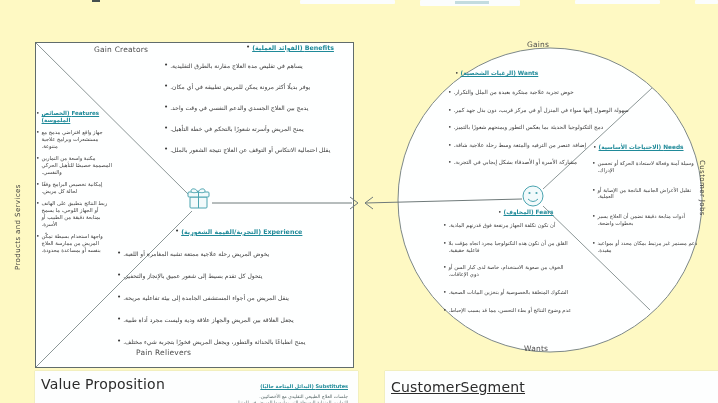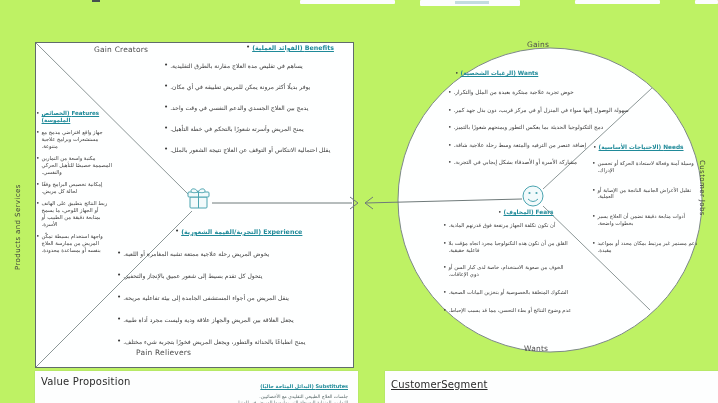--- a/index.html
+++ b/index.html
@@ -1,17 +1,17 @@
 <!DOCTYPE html>
 <html lang="en"><head>
 <meta charset="utf-8">
 <style>
   html,body{margin:0;padding:0;}
   body{font-family:"DejaVu Sans",sans-serif;}
-  .stage{position:relative;width:718px;height:403px;background:#bef264;overflow:hidden;}
+  .stage{position:relative;width:718px;height:403px;background:#fef9c3;overflow:hidden;}
   .abs{position:absolute;}
   .layer{position:absolute;left:0;top:0;z-index:1;}
   .txt-layer{z-index:2;}
   .lbl{color:#4d4d4d;font-size:7.5px;letter-spacing:.2px;}
   .sec-head{display:flex;align-items:flex-start;gap:2px;}
   .hd{color:#1f8a99;font-weight:700;text-decoration:underline;direction:rtl;unicode-bidi:isolate;text-align:left;}
   .blt{color:#3c3c3c;line-height:1;flex:0 0 auto;}
   .list .li{display:flex;align-items:flex-start;gap:2px;}
   .list .txt{direction:rtl;unicode-bidi:isolate;text-align:left;color:#3c3c3c;flex:1 1 auto;}
   .benefits-list .li{margin-bottom:12px;}
@@ -29,21 +29,21 @@
   .wants-list .txt{font-size:5.6px;line-height:7.5px;}
   .wants-list .blt{font-size:6px;}
   .wants-list .li{margin-bottom:10px;}
   .needs-list .txt,.fears-list .txt{font-size:5.2px;line-height:6.8px;}
   .needs-list .blt,.fears-list .blt{font-size:6px;}
   .needs-list .li{margin-bottom:13px;}
   .fears-list .li{margin-bottom:11px;}
   .vert-l{writing-mode:vertical-rl;transform:rotate(180deg);font-size:7px;color:#3c3c3c;letter-spacing:.4px;}
   .vert-r{writing-mode:vertical-rl;font-size:7px;color:#3c3c3c;letter-spacing:.4px;}
   .bar{background:#fdfefe;box-shadow:0 0 1px rgba(120,140,140,.5);}
-  .bar-label{color:#2b2b2b;font-size:10px;letter-spacing:.2px;}
+  .bar-label{color:#2b2b2b;font-size:14px;letter-spacing:.2px;}
   .subs{text-align:right;}
   .subs .hd{font-size:5px;line-height:6px;display:inline;}
   .subs-list .li{display:block;}
   .subs-list .txt{direction:rtl;unicode-bidi:isolate;text-align:right;color:#5a6a6a;font-size:4.6px;line-height:5.6px;display:block;}
   .artifact{background:#fbfdfd;border-radius:1px;}
 </style>
 </head>
 <body>
 
 <div class="stage">

